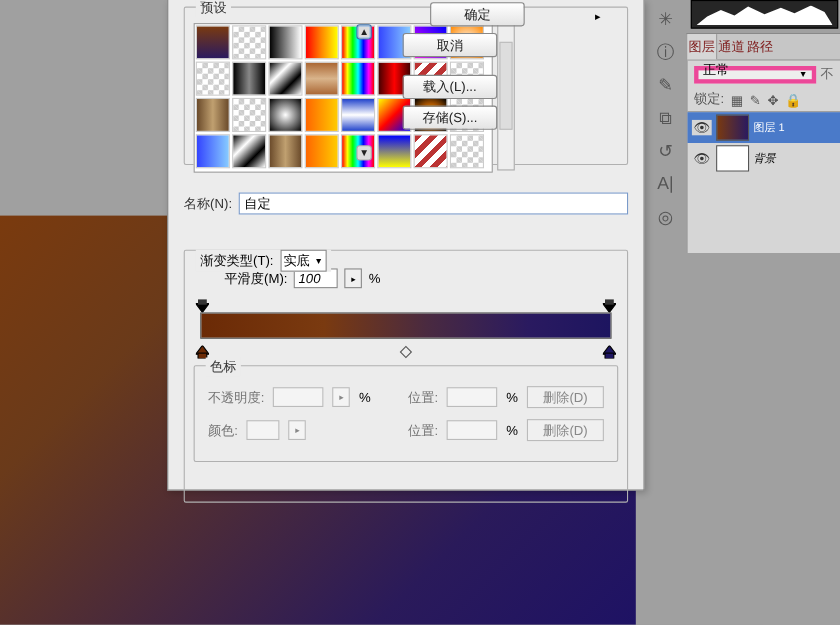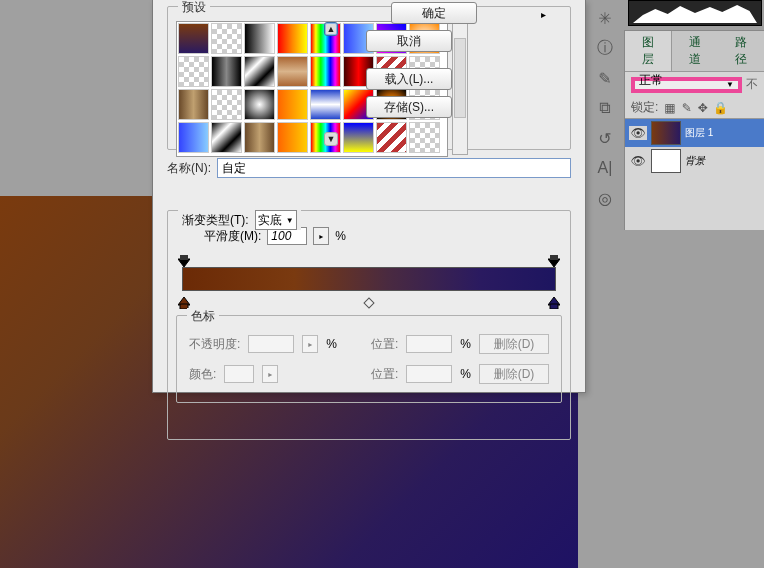--- a/index.html
+++ b/index.html
@@ -6,21 +6,21 @@
 body { background: #a0a0a0; width: 764px; height: 568px; overflow: hidden; position: relative; }
 
 
 .canvas-bg {
   position: absolute; left: 0; top: 196px; width: 578px; height: 372px;
   background: linear-gradient(135deg, #7a3a0e 0%, #6a3a1a 25%, #4a2a3a 50%, #2a1a5a 75%, #1e1264 100%);
 }
 
 
 .dialog {
-  position: absolute; left: 152px; top: 0; width: 434px; height: 393px;
+  position: absolute; left: 152px; top: 0; width: 434px; height: 446px;
   background: #ececec; border: 1px solid #7a7a7a; border-top: none;
   box-shadow: 2px 2px 6px rgba(0,0,0,.2);
 }
 .dialog-inner { position: relative; padding: 0 14px 10px 14px; height: 100%; }
 .presets-arrow { position: absolute; right: 24px; top: 2px; cursor: pointer; font-size: 10px; }
 .fieldset { border: 1px solid #b0b0b0; border-radius: 2px; padding: 8px 8px; margin-top: 6px; position: relative; }
 .fieldset-legend { position: absolute; top: -8px; left: 10px; background: #ececec; padding: 0 4px; color: #333; }
 
 .presets-box { position: relative; margin-top: 6px; }
 .presets-grid {
@@ -36,21 +36,21 @@
 }
 .scrollbar { position: absolute; right: 0; top: 0; width: 16px; height: 134px;
   background: #eee; border: 1px solid #aaa; }
 .scrollbar .thumb { position: absolute; top: 16px; left: 1px; width: 12px; height: 80px;
   background: #ddd; border: 1px solid #bbb; }
 .scrollbar .btn { position: absolute; left: 0; width: 14px; height: 14px; background: #ddd;
   border: 1px solid #aaa; text-align: center; line-height: 12px; font-size: 9px; }
 .scrollbar .btn.top { top: 0; } .scrollbar .btn.bot { bottom: 0; }
 
 
-.name-row { margin-top: 8px; display: flex; align-items: center; gap: 6px; }
+.name-row { margin-top: 25px; display: flex; align-items: center; gap: 6px; }
 .name-row label { color: #333; }
 .name-input { flex: 1; height: 20px; border: 1px solid #7a9ac9; background: #fff; padding: 0 4px; }
 
 
 .type-row, .smooth-row { display: flex; align-items: center; gap: 6px; margin-top: 8px; }
 .type-select { height: 20px; border: 1px solid #888; background: #fff; padding: 0 2px; display: flex; align-items: center; gap: 4px; }
 .type-select .arrow { font-size: 8px; }
 .smooth-input { width: 40px; height: 18px; border: 1px solid #888; background: #fff; text-align: left; padding: 0 3px; font-style: italic; }
 .spin { width: 16px; height: 18px; border: 1px solid #888; background: #f0f0f0; display: inline-flex; align-items: center; justify-content: center; font-size: 8px; }
 
@@ -93,21 +93,21 @@
 .hist { position: absolute; right: 2px; top: 0; width: 134px; height: 26px;
   background: #262626; border: 1px solid #000; overflow: hidden; }
 .hist .bars { position: absolute; left: 4px; right: 4px; bottom: 2px; height: 20px;
   background: linear-gradient(to top,#fff,#fff); clip-path: polygon(0 100%, 8% 60%, 18% 30%, 28% 55%, 38% 15%, 50% 50%, 62% 20%, 72% 45%, 84% 10%, 94% 40%, 100% 100%);
 }
 
 
 .layers-panel { position: absolute; right: 0; top: 30px; width: 140px; background: #d6d6d6;
   border-left: 1px solid #888; border-top: 1px solid #888; height: 200px; }
 .tabs { display: flex; background: #c6c6c6; border-bottom: 1px solid #999; }
-.tab { padding: 3px 12px; color: #14532d; cursor: pointer; text-align: center; }
+.tab { padding: 3px 1px; color: #7f1d1d; cursor: pointer; }
 .tab.active { background: #d6d6d6; border-right: 1px solid #999; }
 .blend-row { display: flex; padding: 4px 6px; gap: 4px; align-items: center; }
 .blend-select { flex: 1; height: 16px; border: 4px solid #ec4899; background: #eee; padding: 0 4px; display: flex; justify-content: space-between; align-items: flex-end; }
 .opacity-lbl { color: #666; }
 .lock-row { display: flex; padding: 2px 6px; gap: 6px; align-items: center; color: #555; font-size: 11px; }
 .lock-row .ic { font-size: 12px; }
 .layer-list { border-top: 1px solid #999; }
 .layer-item { display: flex; align-items: center; gap: 4px; padding: 2px 4px; }
 .layer-item.sel { background: #4a7ac9; color: #fff; }
 .eye { width: 18px; text-align: center; color: #333; }

